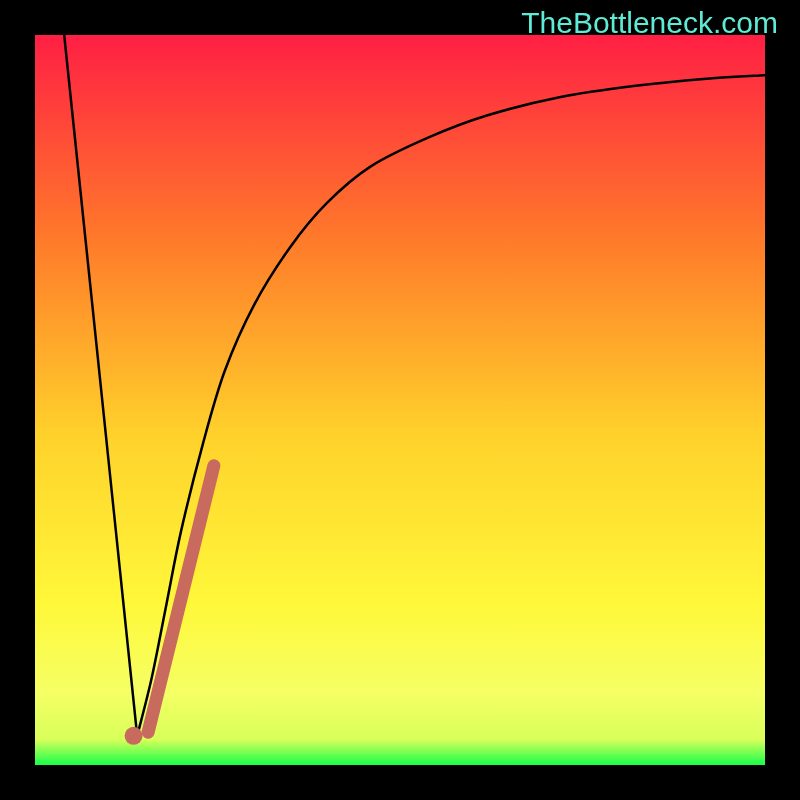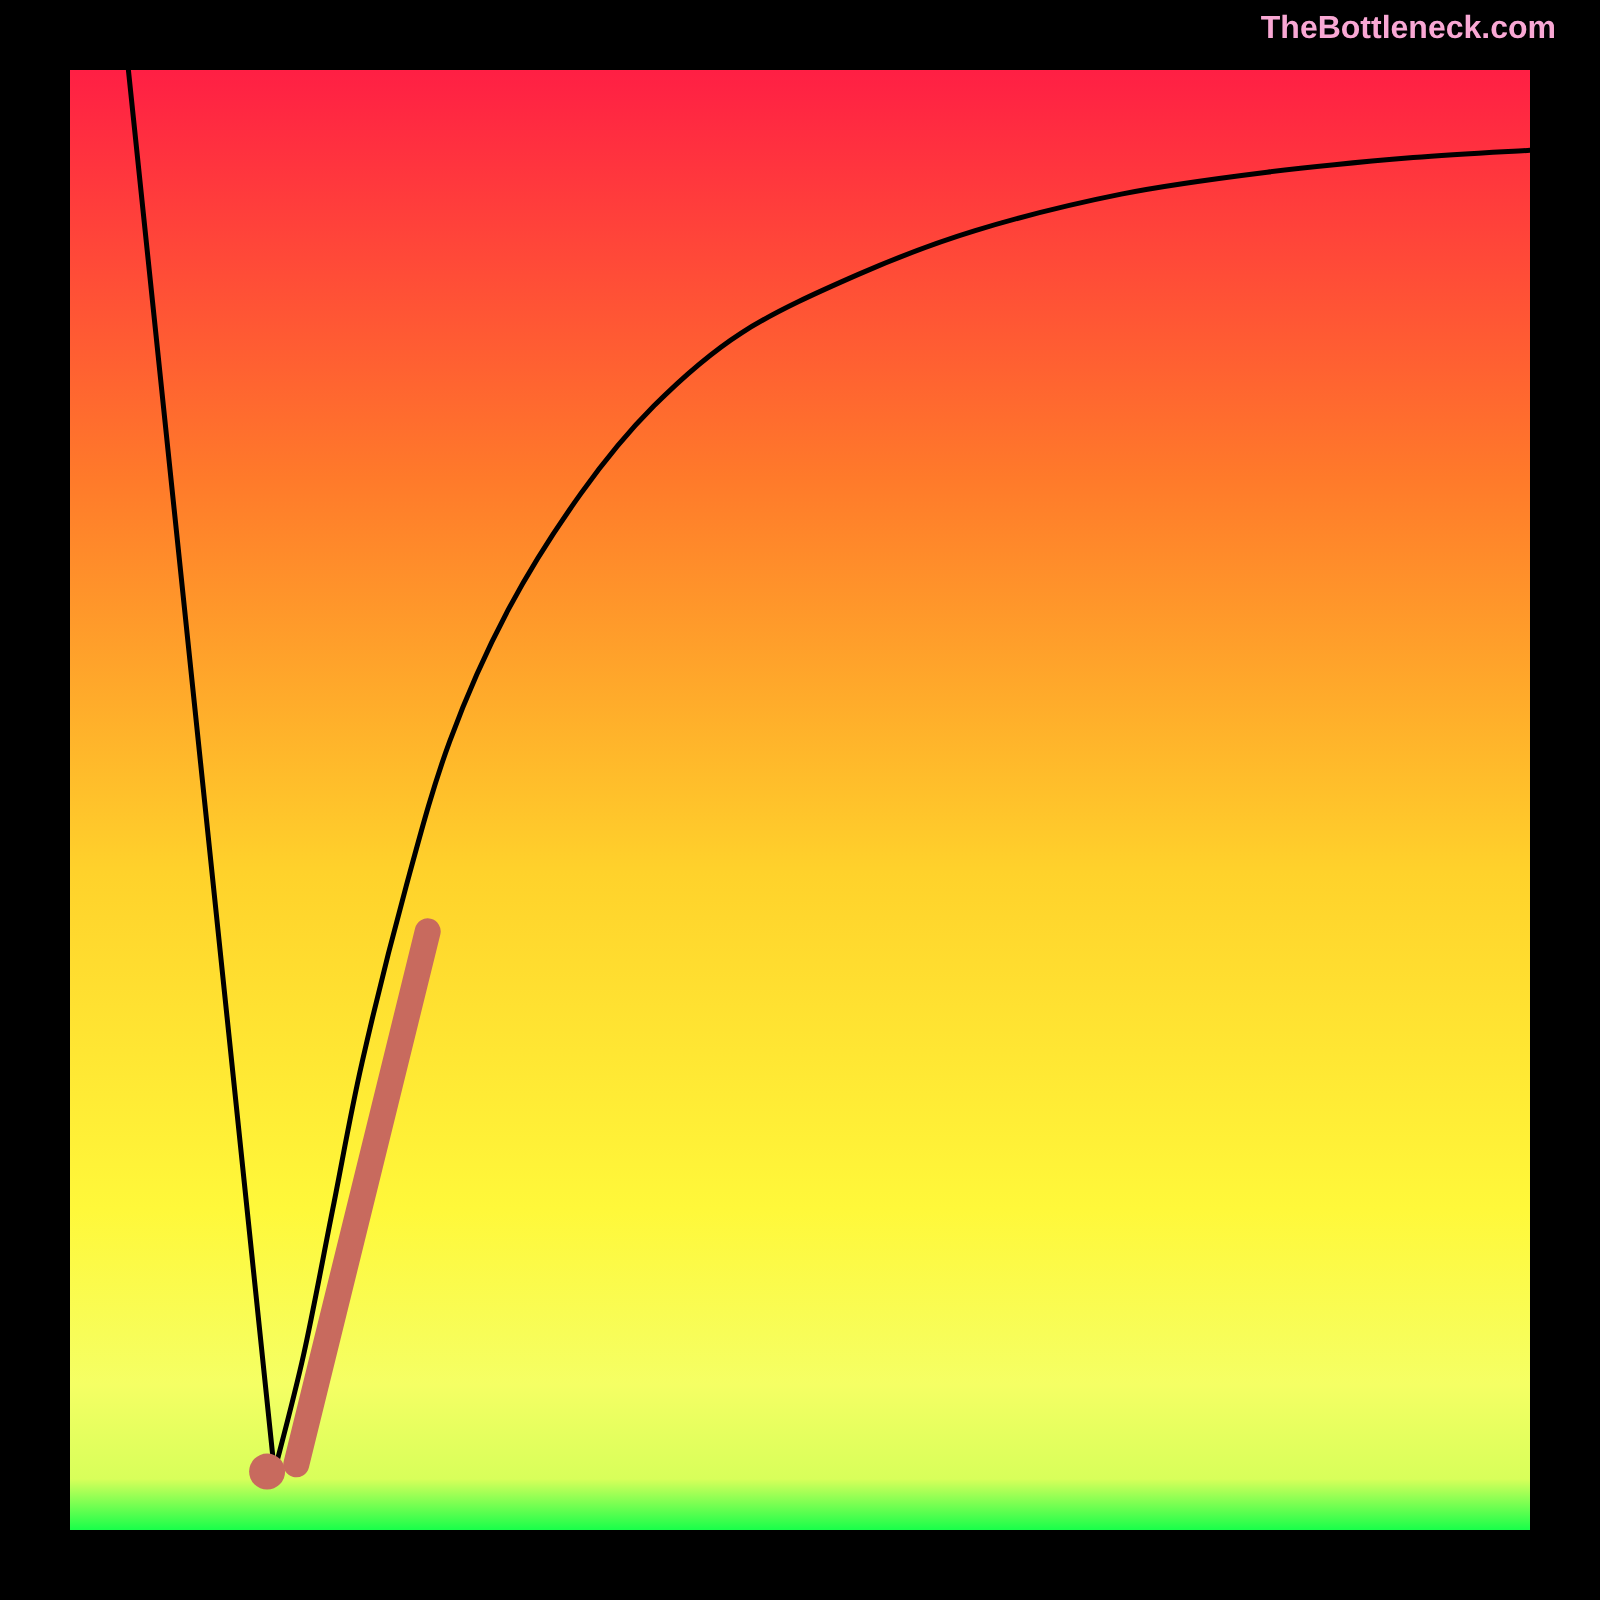--- a/index.html
+++ b/index.html
@@ -24,23 +24,23 @@
     left: 35px;
     top: 35px;
     width: 730px;
     height: 730px;
     overflow: hidden;
   }
   .attribution {
     position: absolute;
     top: 6px;
     right: 22px;
-    color: #f9a8d4;
-    font-size: 16px;
-    font-weight: 700;
+    color: #5eead4;
+    font-size: 30px;
+    font-weight: 400;
     letter-spacing: 0px;
   }
   svg {
     display: block;
   }
 </style>
 </head>
 <body>
 
 <div class="frame">

